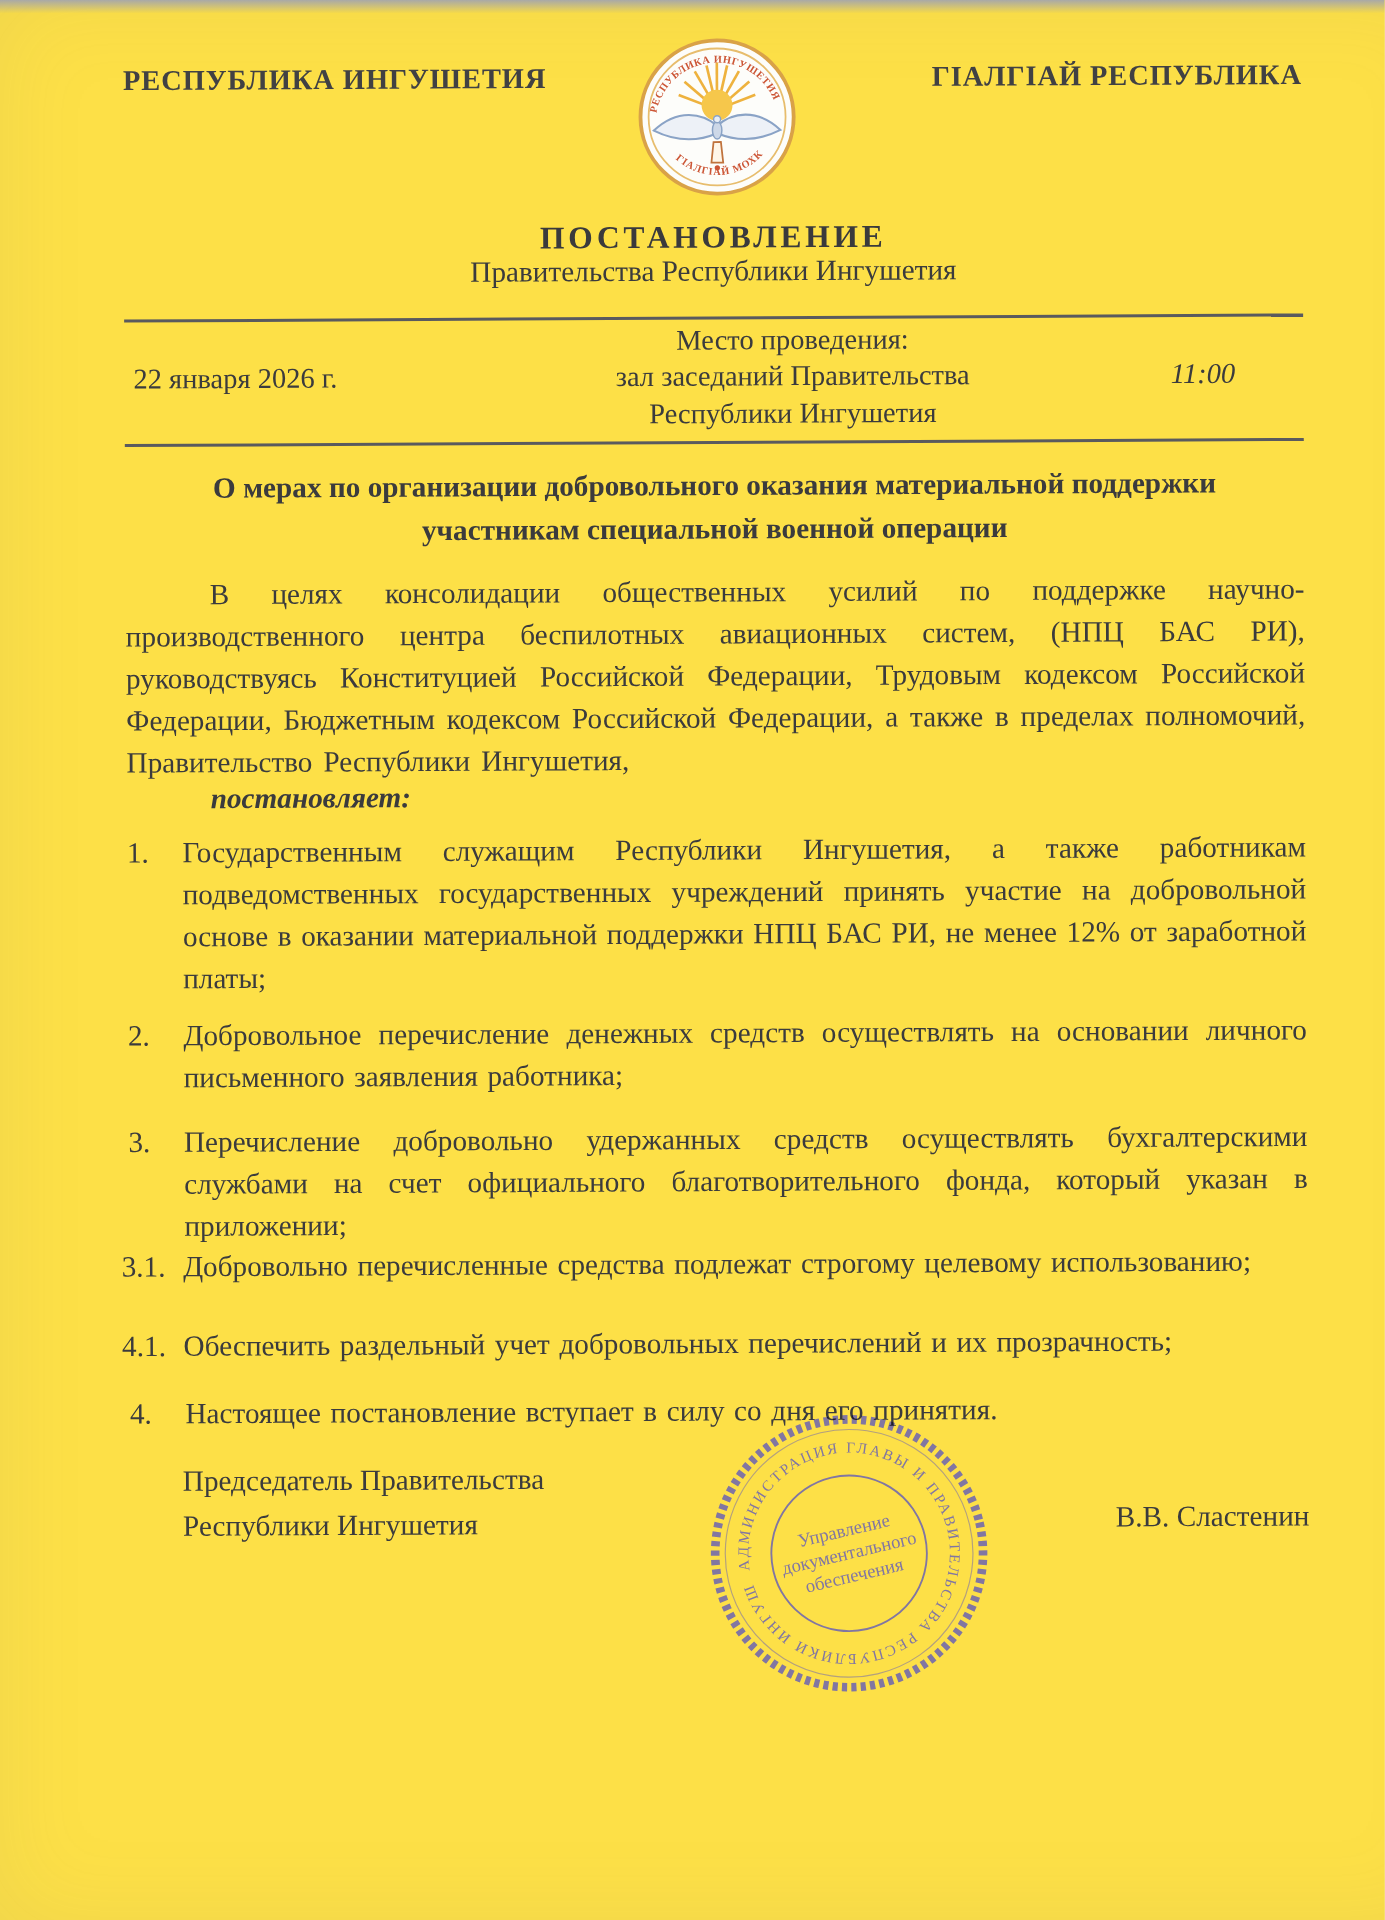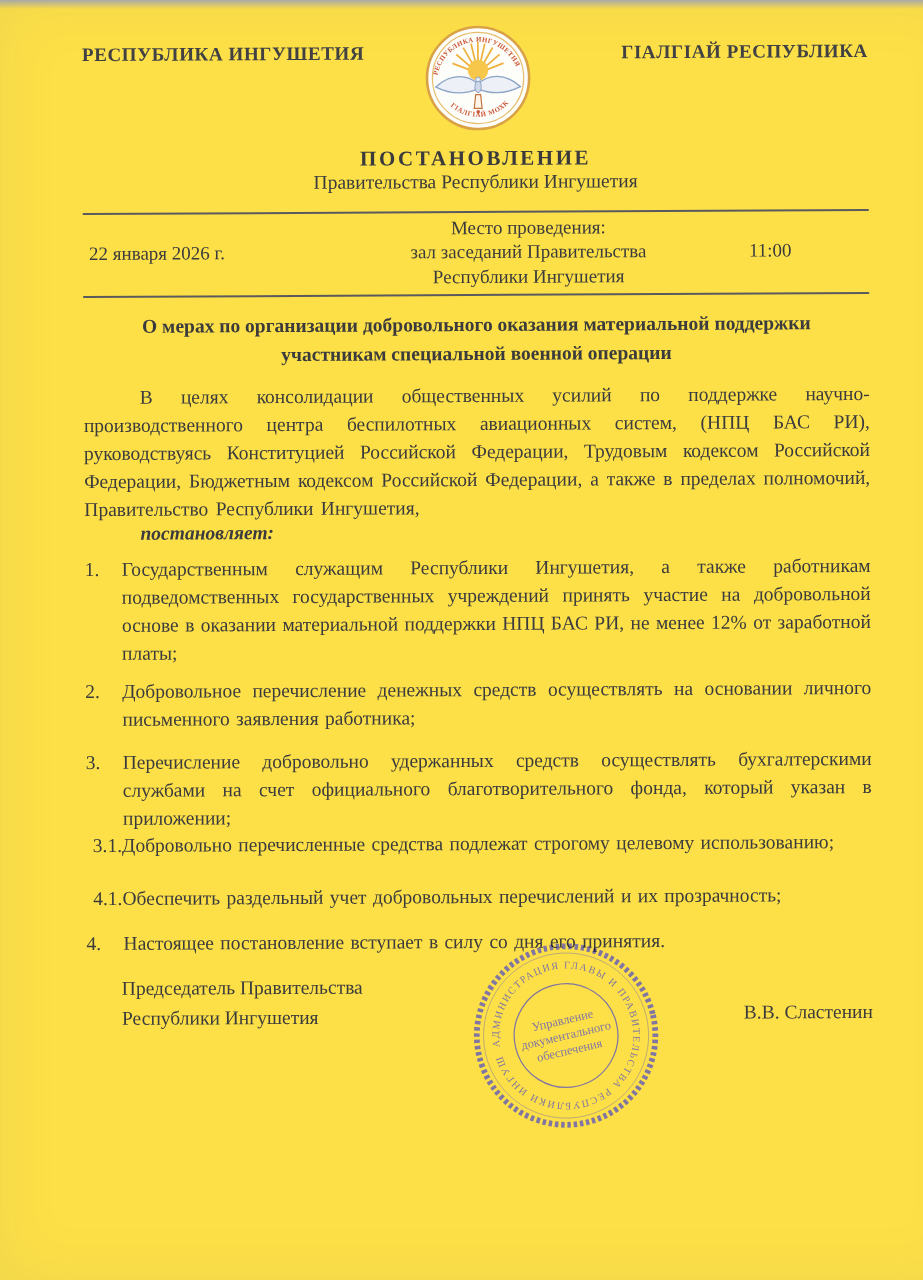--- a/index.html
+++ b/index.html
@@ -39,32 +39,32 @@
   
   .meta{
     top:211px;
     border-top:2px solid #5a5a5e;border-bottom:2px solid #5a5a5e;
     padding:3px 0 5px;
     display:grid;grid-template-columns:225px 1fr 120px;align-items:center;
     font-size:19px;
   }
   .meta-date{padding-left:6px;white-space:nowrap;}
   .meta-place{text-align:center;line-height:1.28;}
-  .meta-time{text-align:left;padding-right:14px;}
+  .meta-time{text-align:center;padding-right:14px;font-style:italic;}
 
   
   .subject{top:310px;text-align:center;font-weight:bold;font-size:19.5px;line-height:1.5;padding:0 12px;}
 
   
   .preamble{top:382px;font-size:19.5px;line-height:28px;text-align:justify;text-indent:56px;word-spacing:2.5px;}
   .resolves{top:521px;margin-left:56px;font-weight:bold;font-style:italic;font-size:19.5px;}
 
   .item{display:flex;font-size:19.5px;line-height:28px;}
   .item-num{flex:0 0 37px;}
-  .item-num.wide{flex-basis:41px;margin-left:-5px;text-align:right;}
+  .item-num.wide{flex-basis:41px;margin-left:-5px;}
   .item-text{flex:1;text-align:justify;word-spacing:1.5px;}
   .item-text.last-dot{text-align:left;}
   .i1{top:554px;} .i2{top:676px;} .i3{top:747px;}
   .i31{top:830px;} .i32{top:883px;} .i4{top:928px;}
 
   
   .signature{top:972px;display:flex;justify-content:space-between;font-size:19.5px;line-height:1.55;}
   .sig-role{margin-left:35px;}
   .sig-name{margin-top:27px;white-space:nowrap;}
 

